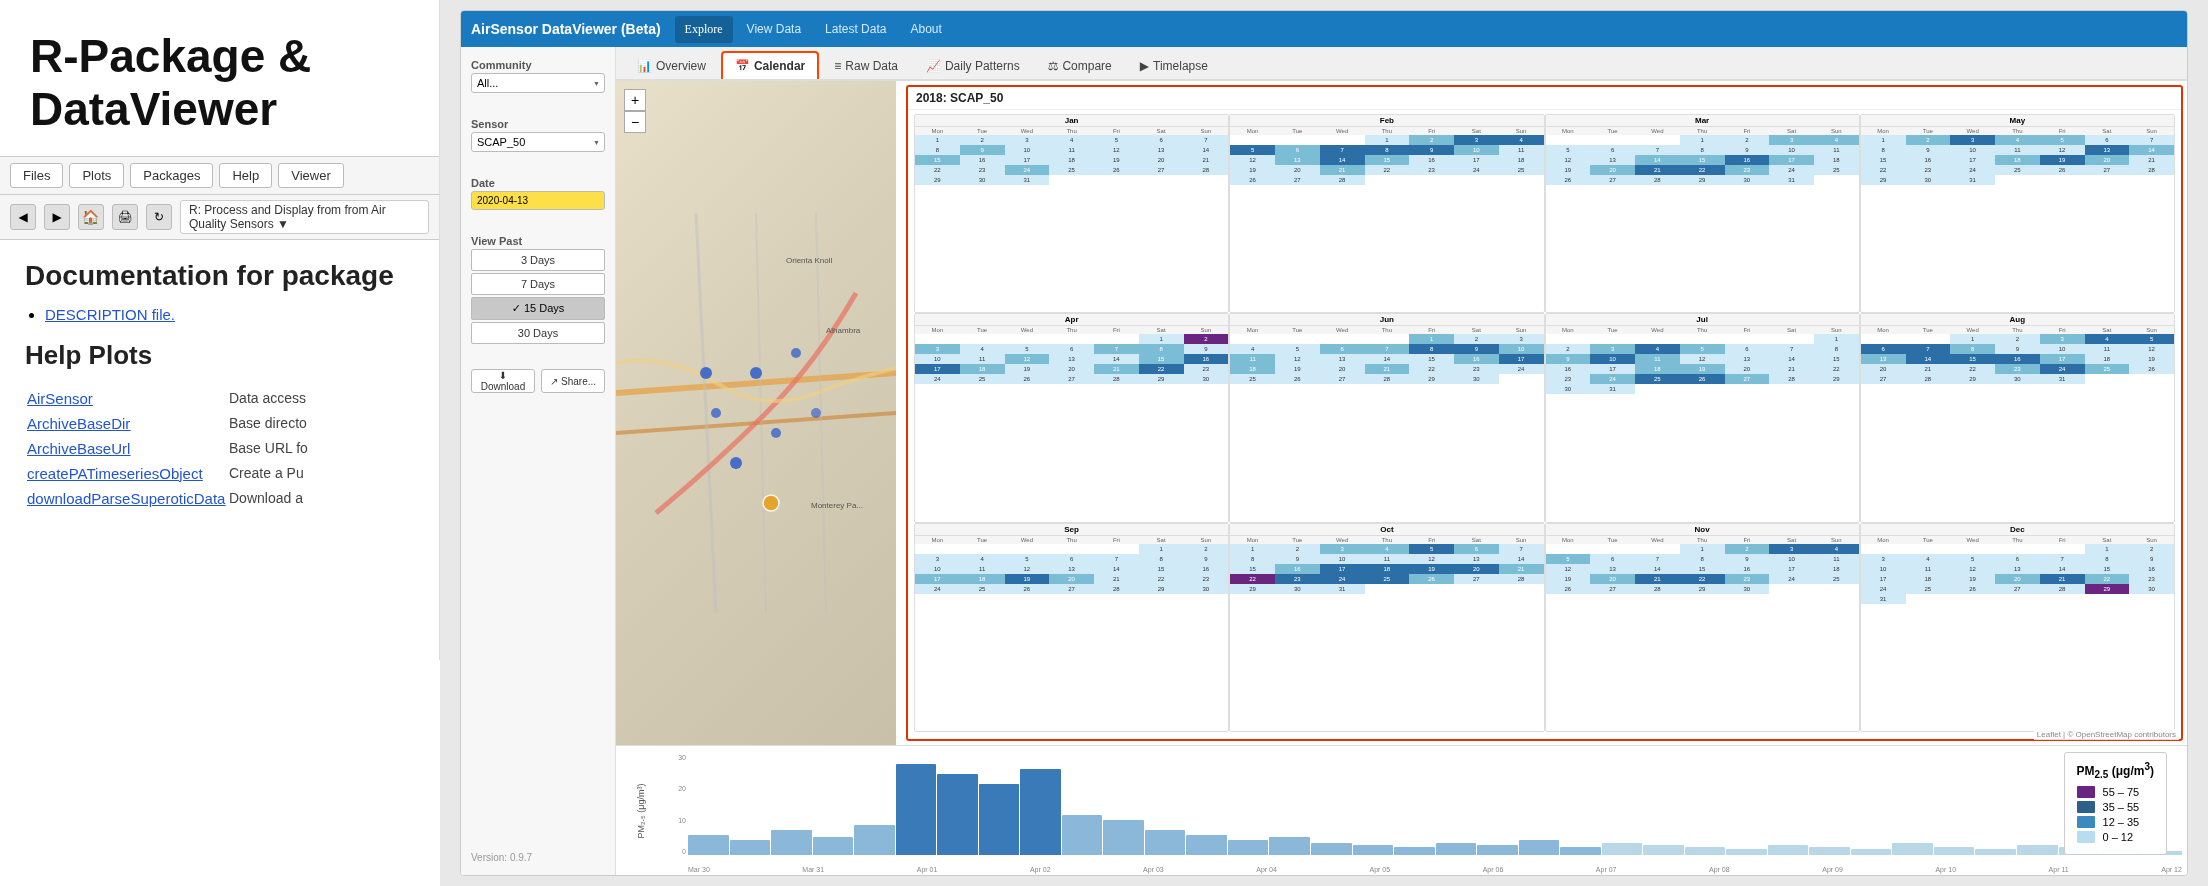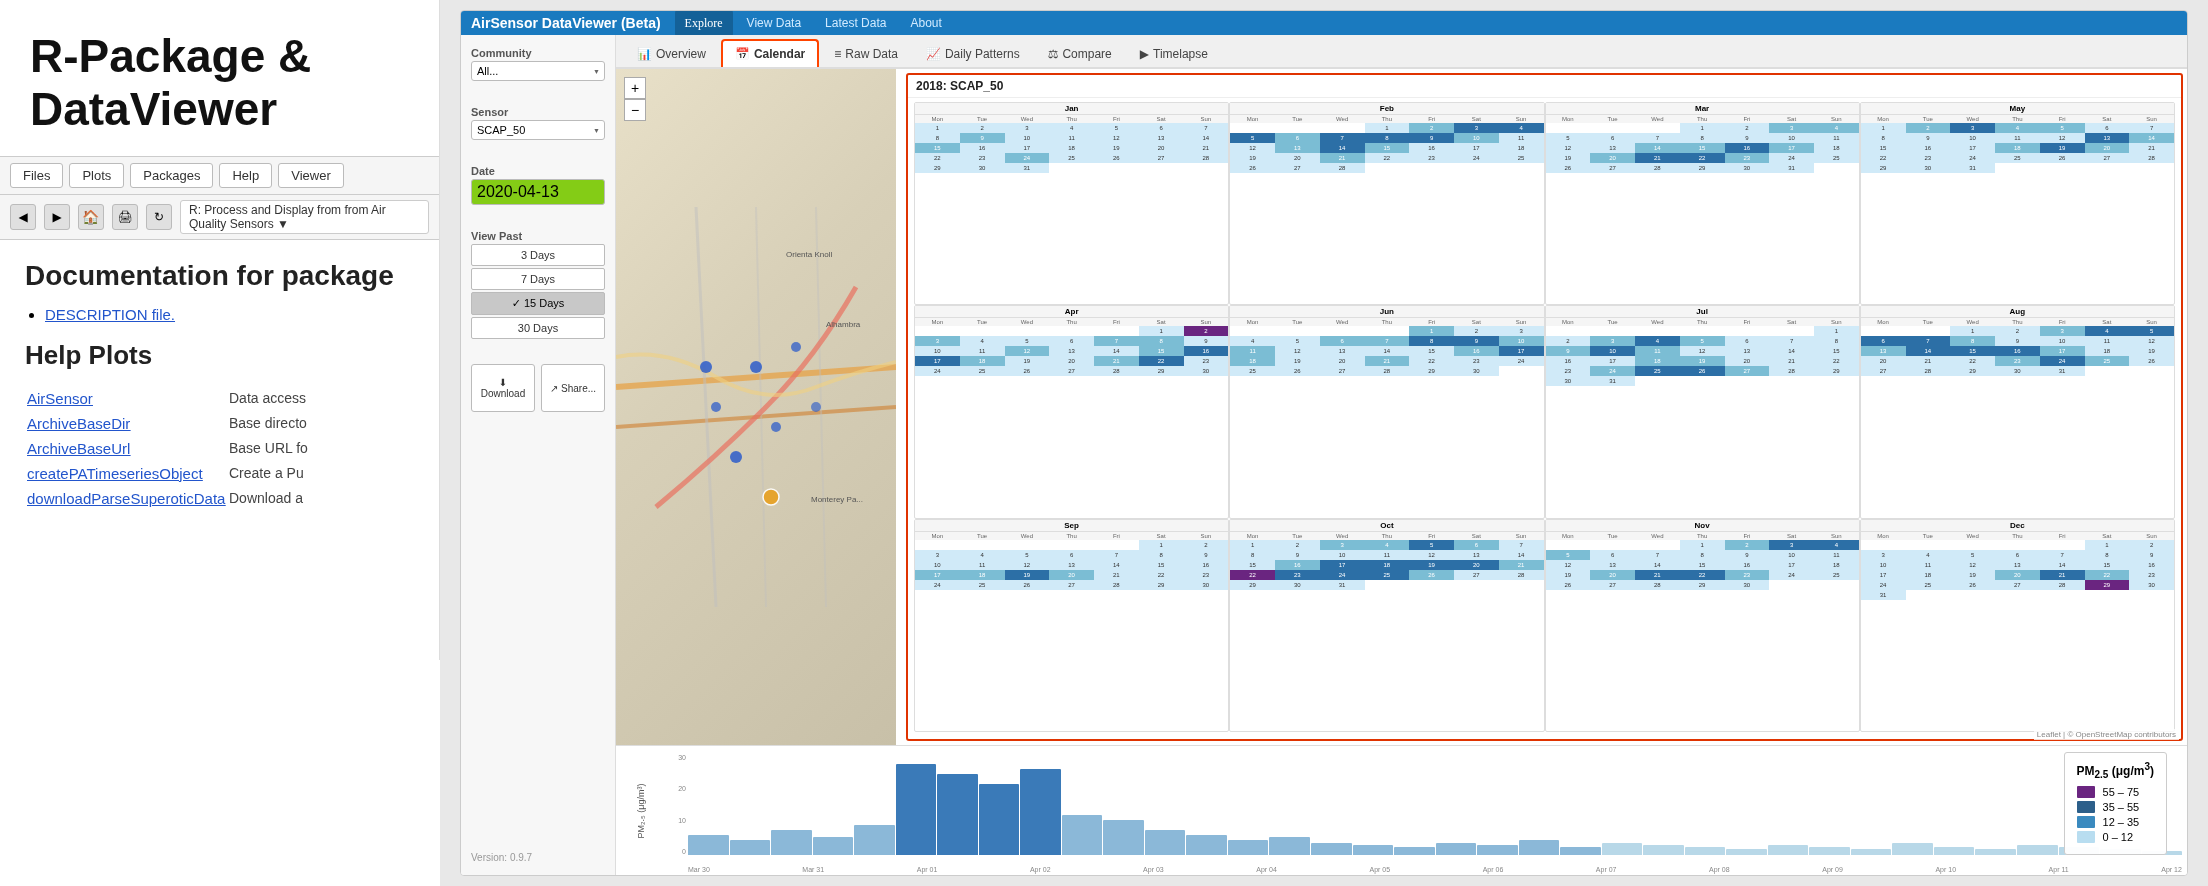--- a/index.html
+++ b/index.html
@@ -163,21 +163,21 @@
       flex-direction: column;
       overflow: hidden;
     }
 
     
     .app-navbar {
       background: #1a7abf;
       display: flex;
       align-items: center;
       padding: 0 10px;
-      height: 24px;
+      height: 36px;
       gap: 4px;
     }
 
     .app-brand {
       color: #fff;
       font-size: 14px;
       font-weight: bold;
       margin-right: 10px;
     }
 
@@ -225,22 +225,22 @@
       background: #fff;
       appearance: none;
       -webkit-appearance: none;
     }
 
     .sidebar-date-input {
       width: 100%;
       border: 1px solid #bbb;
       border-radius: 3px;
       padding: 3px 5px;
-      font-size: 16px;
-      background: #84cc16;
+      font-size: 10px;
+      background: #fde047;
     }
 
     .view-past-btn {
       width: 100%;
       padding: 4px;
       font-size: 11px;
       border: 1px solid #bbb;
       background: #fff;
       cursor: pointer;
       border-radius: 2px;
@@ -252,21 +252,21 @@
       color: #000;
     }
 
     .sidebar-action-row {
       display: flex;
       gap: 6px;
     }
 
     .action-btn {
       flex: 1;
-      padding: 12px 6px;
+      padding: 0 6px;
       font-size: 10px;
       border: 1px solid #bbb;
       background: #fff;
       cursor: pointer;
       border-radius: 3px;
       color: #333;
       text-align: center;
     }
 
     .sidebar-version {

